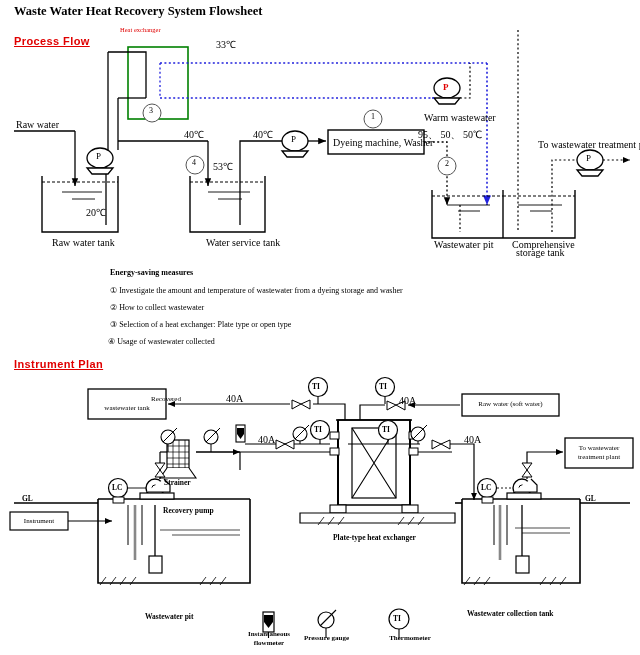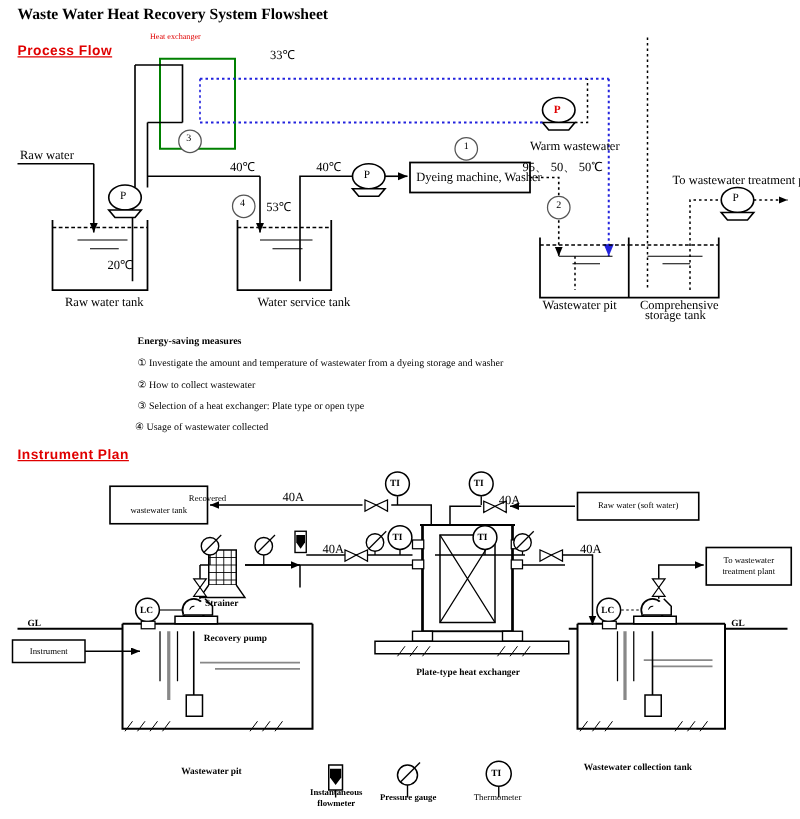--- a/index.html
+++ b/index.html
@@ -358,16 +358,16 @@
 <div class="cap" style="left:163px;top:506px;">Recovery pump</div>
 <div class="cap" style="left:333px;top:533px;">Plate-type heat exchanger</div>
 <div class="cap" style="left:145px;top:612px;">Wastewater pit</div>
 <div class="cap" style="left:467px;top:609px;">Wastewater collection tank</div>
 <div class="cap" style="left:22px;top:494px;">GL</div>
 <div class="cap" style="left:585px;top:494px;">GL</div>
 
 <div class="ctr" style="left:238px;top:630px;width:62px;font-weight:bold;font-size:7px;">Instantaneous</div>
 <div class="ctr" style="left:238px;top:639px;width:62px;font-weight:bold;font-size:7px;">flowmeter</div>
 <div class="ctr" style="left:294px;top:634px;width:65px;font-weight:bold;font-size:7px;">Pressure gauge</div>
-<div class="ctr" style="left:368px;top:634px;width:60px;font-weight:normal;font-size:7px;">Thermometer</div>
+<div class="ctr" style="left:380px;top:634px;width:60px;font-weight:bold;font-size:7px;">Thermometer</div>
 <div class="t" style="left:393px;top:615px;font-size:7.5px;font-weight:bold;">TI</div>
 
 </div>
 
 </body></html>

